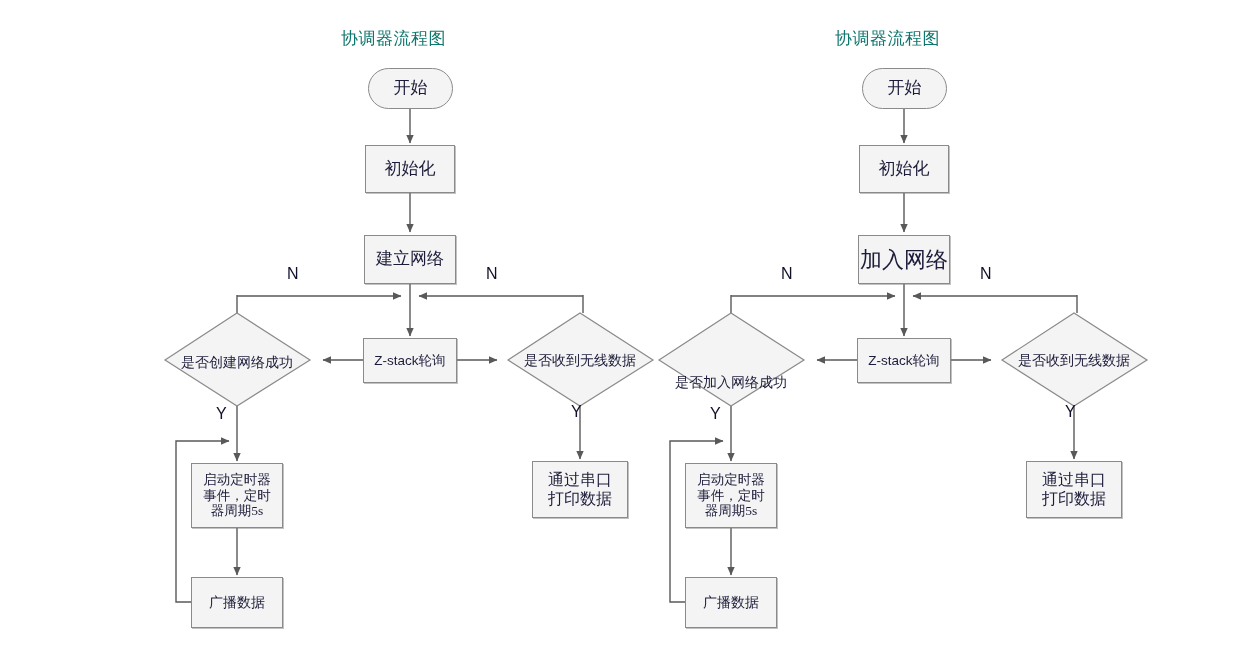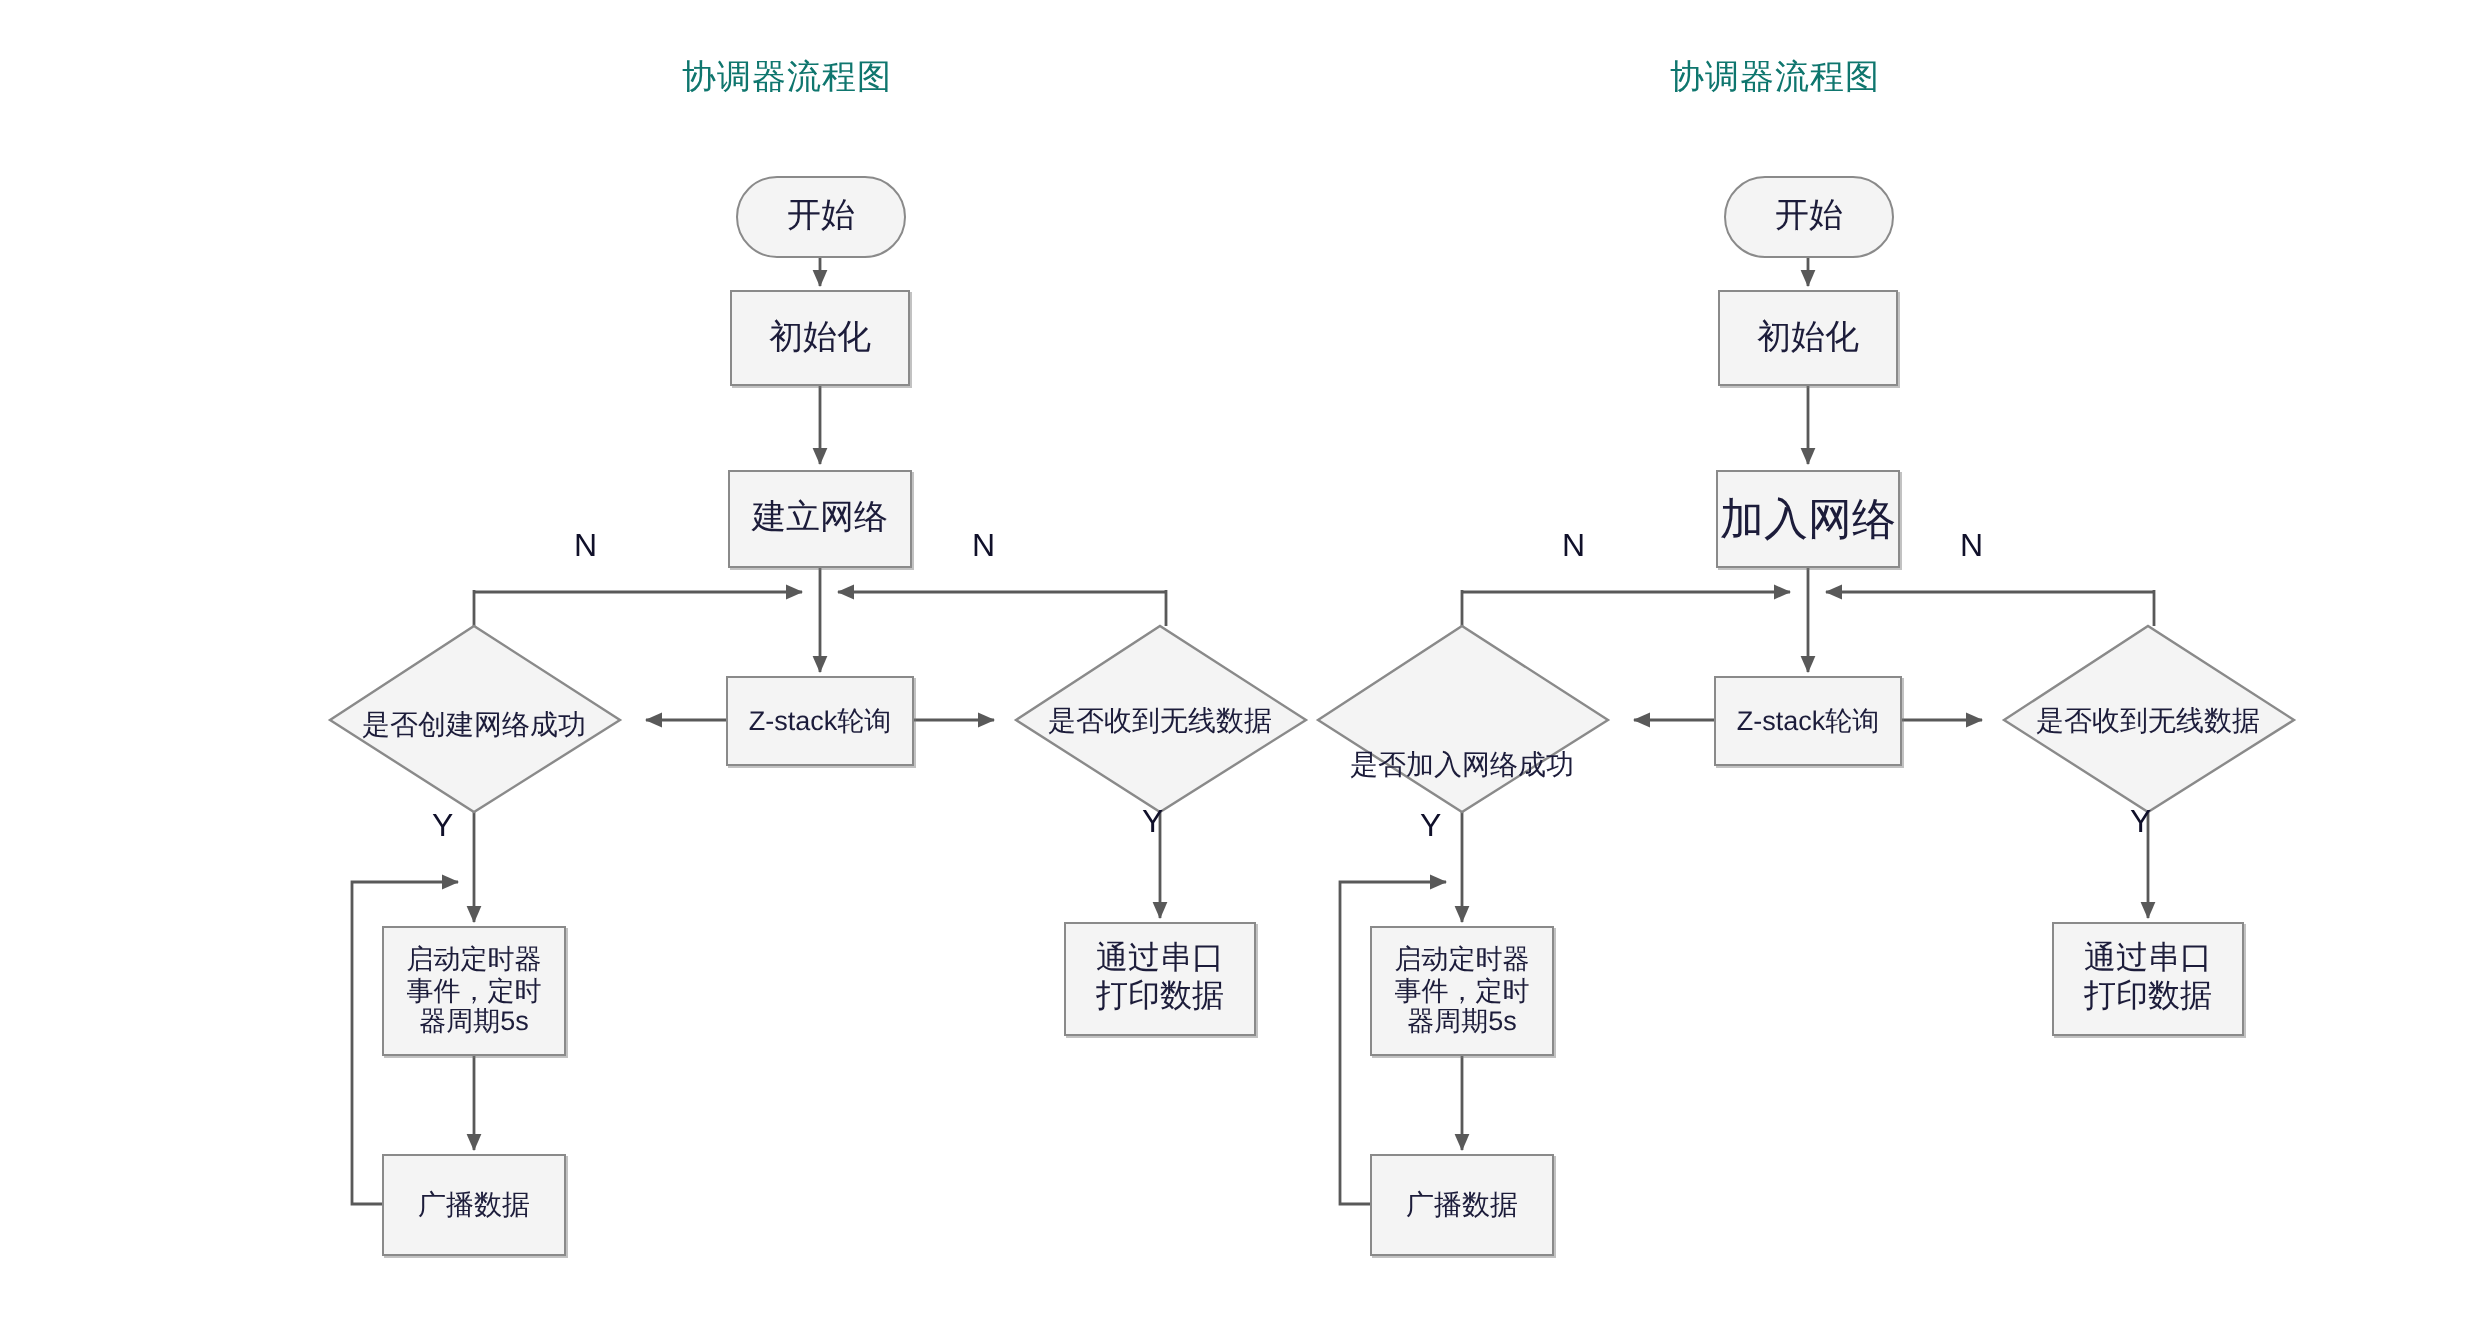--- a/index.html
+++ b/index.html
@@ -35,21 +35,20 @@
     text-align: center;
     background: #f4f4f4;
     border: 1px solid #8a8a8a;
     color: #1c1c3a;
     line-height: 1.18;
     z-index: 2;
   }
   .node.process { box-shadow: 1px 1px 0 rgba(120,120,120,0.45); }
   .node.terminator {
     border-radius: 999px;
-    margin-top: 20px;
   }
   .title {
     position: absolute;
     font-size: 17px;
     color: #0f766e;
     white-space: nowrap;
     letter-spacing: 0.5px;
     z-index: 2;
   }
   .edge-label {
@@ -63,20 +62,21 @@
   .diamond-text {
     position: absolute;
     font-size: 14px;
     color: #1c1c3a;
     white-space: nowrap;
     z-index: 3;
     transform: translate(-50%, -50%);
   }
   .multiline {
     display: block;
+    font-family: Liberation Serif, serif;
   }
   .lbl { pointer-events: none; }
 </style>
 </head>
 <body>
 
 <div id="stage">
 
   <svg id="edges" viewBox="0 0 1237 662">
     <defs>

